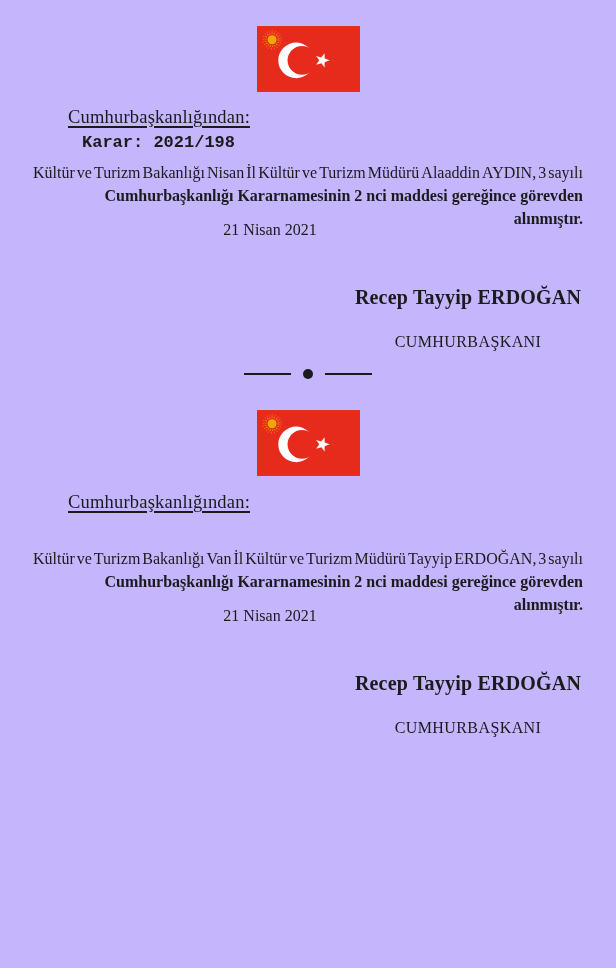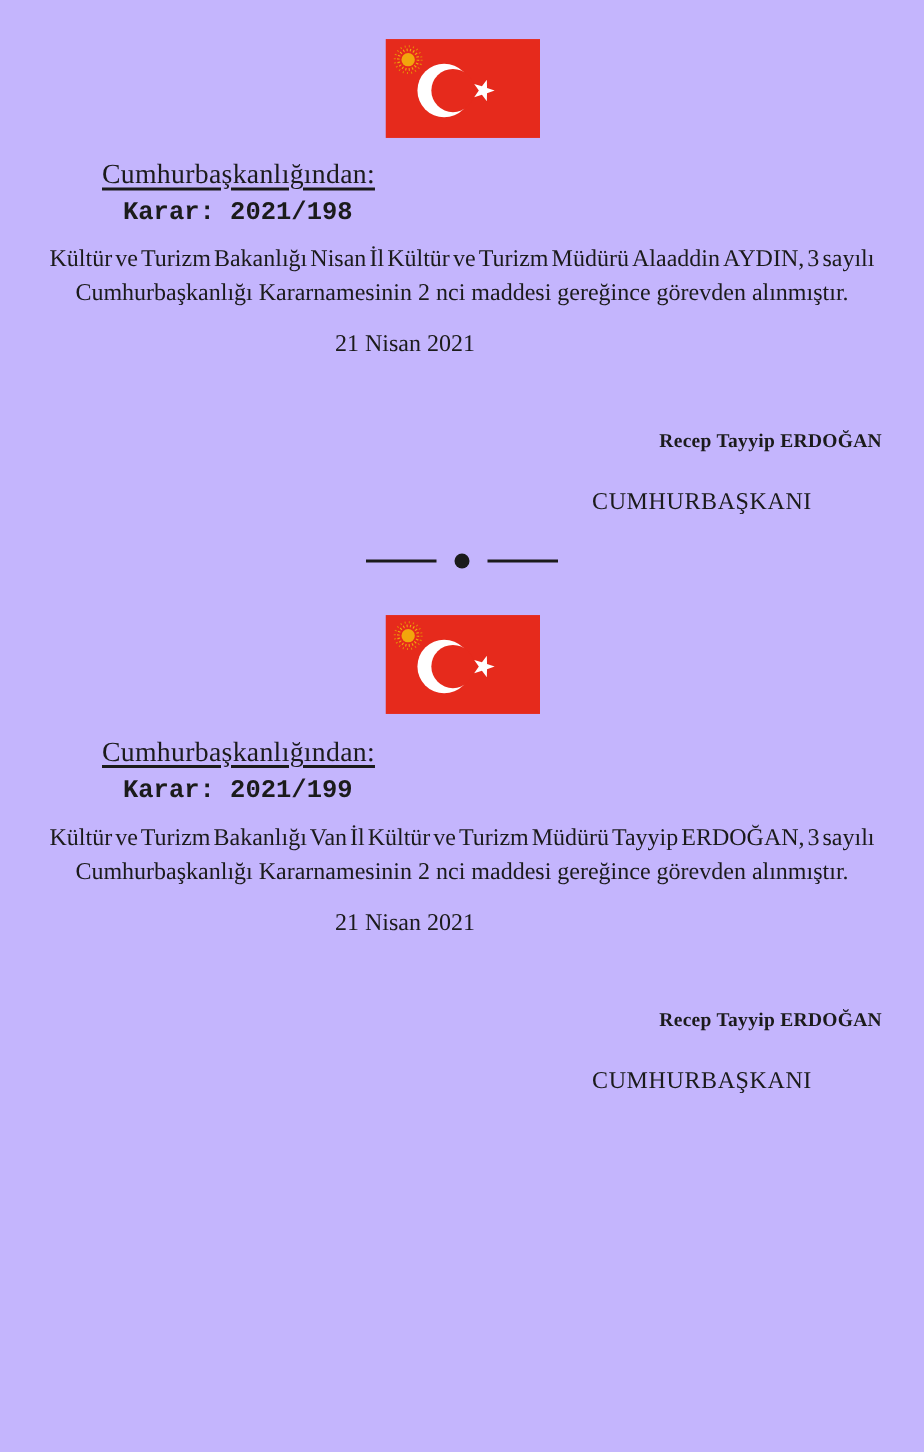--- a/index.html
+++ b/index.html
@@ -43,39 +43,38 @@
     width: 550px;
     font-size: 16px;
     line-height: 23px;
   }
   .body-line-justified {
     display: flex;
     justify-content: space-between;
     height: 23px;
     white-space: nowrap;
   }
-  .body-line { text-align: center; }
+  .body-line { text-align: right; font-weight: bold; }
   .date-line {
     position: absolute;
     left: 0;
     width: 540px;
     text-align: center;
     font-size: 16px;
   }
   .signature {
     position: absolute;
     left: 348px;
     width: 240px;
     text-align: center;
   }
   .signature .sig-name {
-    font-size: 13px;
+    font-size: 20px;
     font-weight: bold;
     letter-spacing: 0.2px;
-    text-align: right;
   }
   .signature .sig-title {
     margin-top: 24px;
     font-size: 16px;
     letter-spacing: 0.4px;
   }
   .divider {
     position: absolute;
     top: 369px;
     left: 0;
@@ -178,21 +177,20 @@
       </g>
       <g>
         <circle cx="57" cy="50" r="26" fill="#FFFFFF"></circle>
         <circle cx="65.5" cy="50" r="21" fill="#E62A1C"></circle>
       </g>
       <polygon fill="#FFFFFF" transform="rotate(18 95 50)" points="95,39 97.59,46.44 105.46,46.60 99.18,51.36 101.47,58.90 95,54.4 88.53,58.90 90.82,51.36 84.54,46.60 92.41,46.44"></polygon>
     </svg>
   </div>
 
   <div class="heading" id="heading-2">Cumhurbaşkanlığından:</div>
-  <div class="karar" id="karar-2">Karar: 2021/199</div>
 
   <div class="body-text" id="body-2">
     <div class="body-line-justified">
         <span>Kültür</span>
         <span>ve</span>
         <span>Turizm</span>
         <span>Bakanlığı</span>
         <span>Van</span>
         <span>İl</span>
         <span>Kültür</span>

